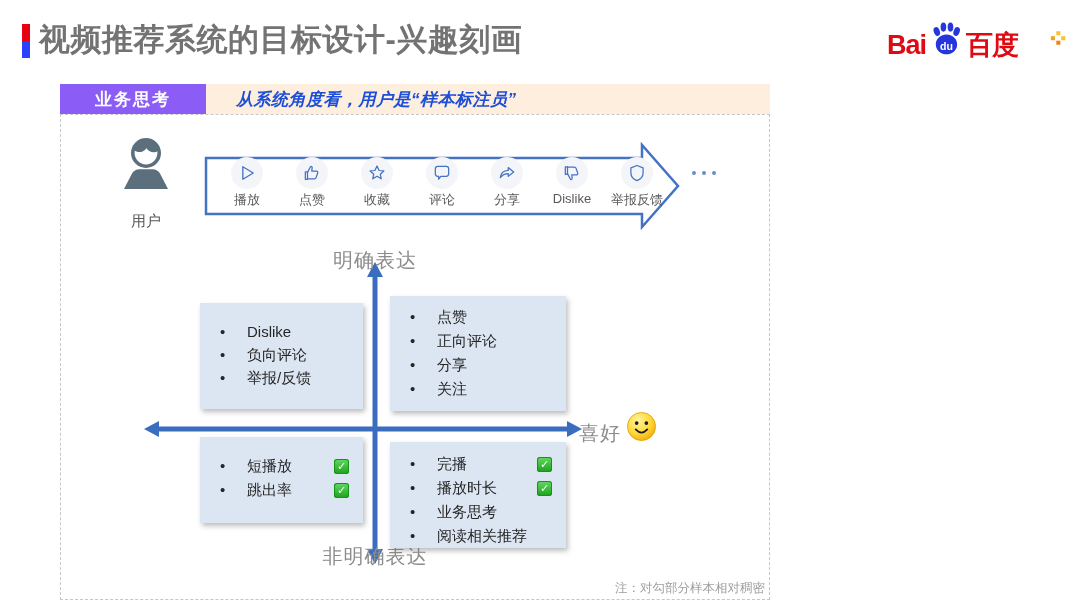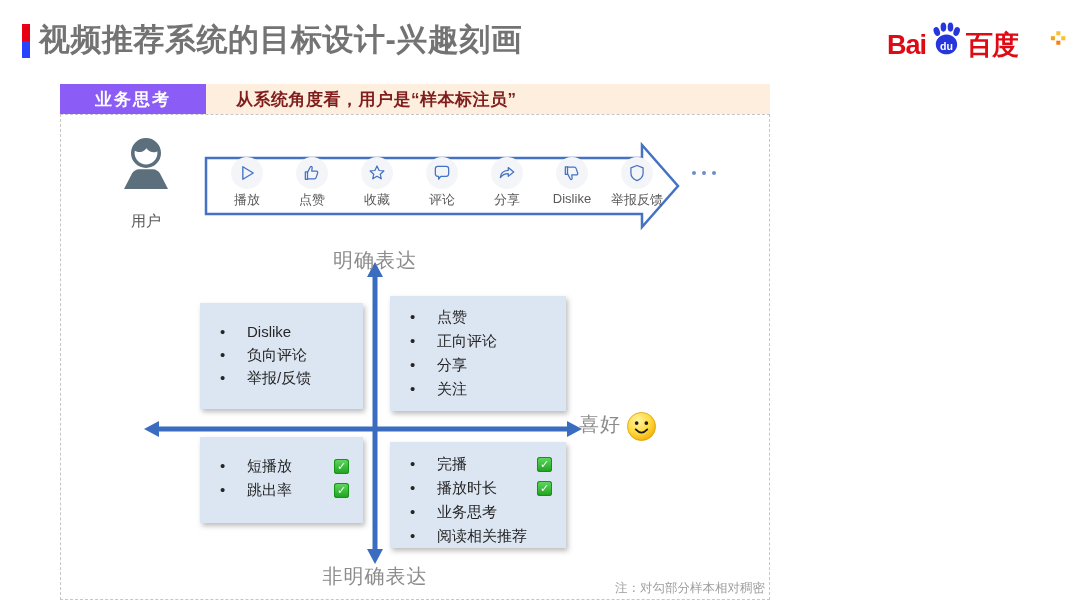--- a/index.html
+++ b/index.html
@@ -16,21 +16,21 @@
   .logos { position:absolute; right:12px; top:20px; display:flex; align-items:center; gap:32px; }
   .baidu { display:flex; align-items:flex-end; }
   .baidu-bai, .baidu-cn { color:#de0b14; font-weight:900; font-size:27px; line-height:1; letter-spacing:-1px; }
   .baidu-paw { margin:0 1px -2px 2px; }
   .datafun { display:flex; align-items:center; gap:3px; }
   .datafun-text { color:#f7941e; font-weight:900; font-style:italic; font-size:24px; letter-spacing:-0.5px; }
 
   
   .header { position:absolute; left:60px; top:84px; width:710px; height:30px; display:flex; background:#fdeede; }
   .header-tag { width:146px; background:#8b5cf6; color:#fff; font-size:17px; font-weight:bold; display:flex; align-items:center; justify-content:center; letter-spacing:2px; }
-  .header-statement { flex:1; display:flex; align-items:center; padding-left:30px; font-size:17px; font-weight:800; color:#7f1d1d; letter-spacing:0.5px; }
+  .header-statement { flex:1; display:flex; align-items:center; padding-left:30px; font-size:17px; font-weight:800; color:#1d4ed8; letter-spacing:0.5px;font-style:italic; }
 
   
   .content { position:absolute; left:60px; top:114px; width:710px; height:486px; border:1px dashed #c6c6c6; background:#fff; }
 
   
   .user { position:absolute; left:102px; top:132px; width:88px; text-align:center; }
   .user-label { font-size:15px; color:#595959; margin-top:12px; }
 
   
   .arrow-svg { position:absolute; left:204px; top:142px; }
@@ -38,23 +38,23 @@
   .action { display:flex; flex-direction:column; align-items:center; min-width:42px; }
   .icon-circle { width:32px; height:32px; border-radius:50%; background:#f3f5f8; display:flex; align-items:center; justify-content:center; }
   .action-label { font-size:13px; color:#595959; margin-top:2px; white-space:nowrap; }
   .dots { height:32px; display:flex; align-items:center; gap:6px; padding-left:4px; }
   .dot { width:4px; height:4px; border-radius:50%; background:#6b8ec9; }
 
   
   .axes-svg { position:absolute; left:60px; top:240px; }
   .axis-label { position:absolute; color:#8c8c8c; font-size:20px; letter-spacing:1px; }
   .label-top { left:300px; top:247px; width:150px; text-align:center;font-family:Liberation Mono, monospace; }
-  .label-bottom { left:285px; top:563px; width:180px; text-align:center; }
+  .label-bottom { left:285px; top:543px; width:180px; text-align:center; }
   .label-left { left:66px; top:411px; display:flex; align-items:center; gap:7px; }
-  .label-right { left:579px; top:411px; display:flex; align-items:flex-start; gap:5px; }
+  .label-right { left:579px; top:411px; display:flex; align-items:flex-end; gap:5px; }
 
   .q-box { position:absolute; background:#dce6f2; box-shadow:2px 3px 5px rgba(110,110,110,0.45); }
   .q-box-tl { left:200px; top:303px; width:163px; height:106px; padding-top:17px; }
   .q-box-tr { left:390px; top:296px; width:176px; height:115px; padding-top:9px; }
   .q-box-bl { left:200px; top:437px; width:163px; height:86px; padding-top:17px; }
   .q-box-br { left:390px; top:442px; width:176px; height:106px; padding-top:10px; }
   .q-item { display:flex; align-items:center; padding:0 14px 0 20px; font-size:15px; color:#262626; line-height:24px; }
   .q-box-tl .q-item { line-height:23px; }
   .bullet { width:27px; color:#262626; }
   .check { width:15px; height:15px; margin-left:auto; border-radius:3px;

